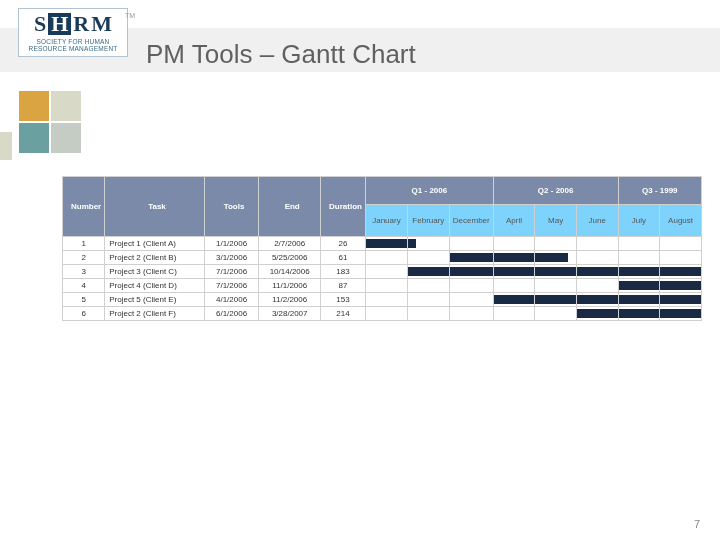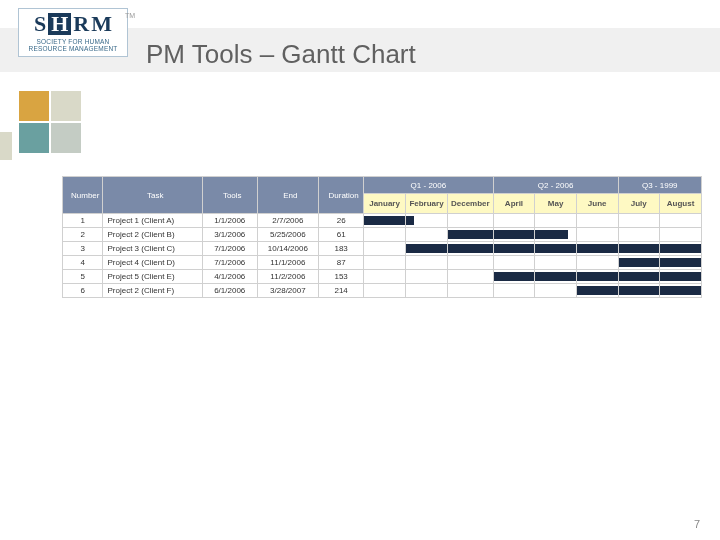--- a/index.html
+++ b/index.html
@@ -94,28 +94,28 @@
   .gantt th, .gantt td {
     border: 1px solid #d0d0d0;
     padding: 2px 3px;
     white-space: nowrap;
     text-align: center;
     overflow: hidden;
   }
   .gantt thead tr.qrow th {
     background: #7a8aa8;
     color: #fff;
-    height: 17px;
+    height: 28px;
+    font-weight: 700;
+  }
+  .gantt thead tr.mrow th {
+    background: #7dd3fc;
+    color: #555;
+    height: 32px;
     font-weight: 400;
-  }
-  .gantt thead tr.mrow th {
-    background: #fef9c3;
-    color: #555;
-    height: 20px;
-    font-weight: 700;
   }
   .gantt thead tr.qrow th.side,
   .gantt thead tr.mrow th.side {
     background: #7a8aa8;
     color: #fff;
     padding-left: 8px;
   }
   .gantt tbody td.side {
     background: #fff;
     text-align: center;

